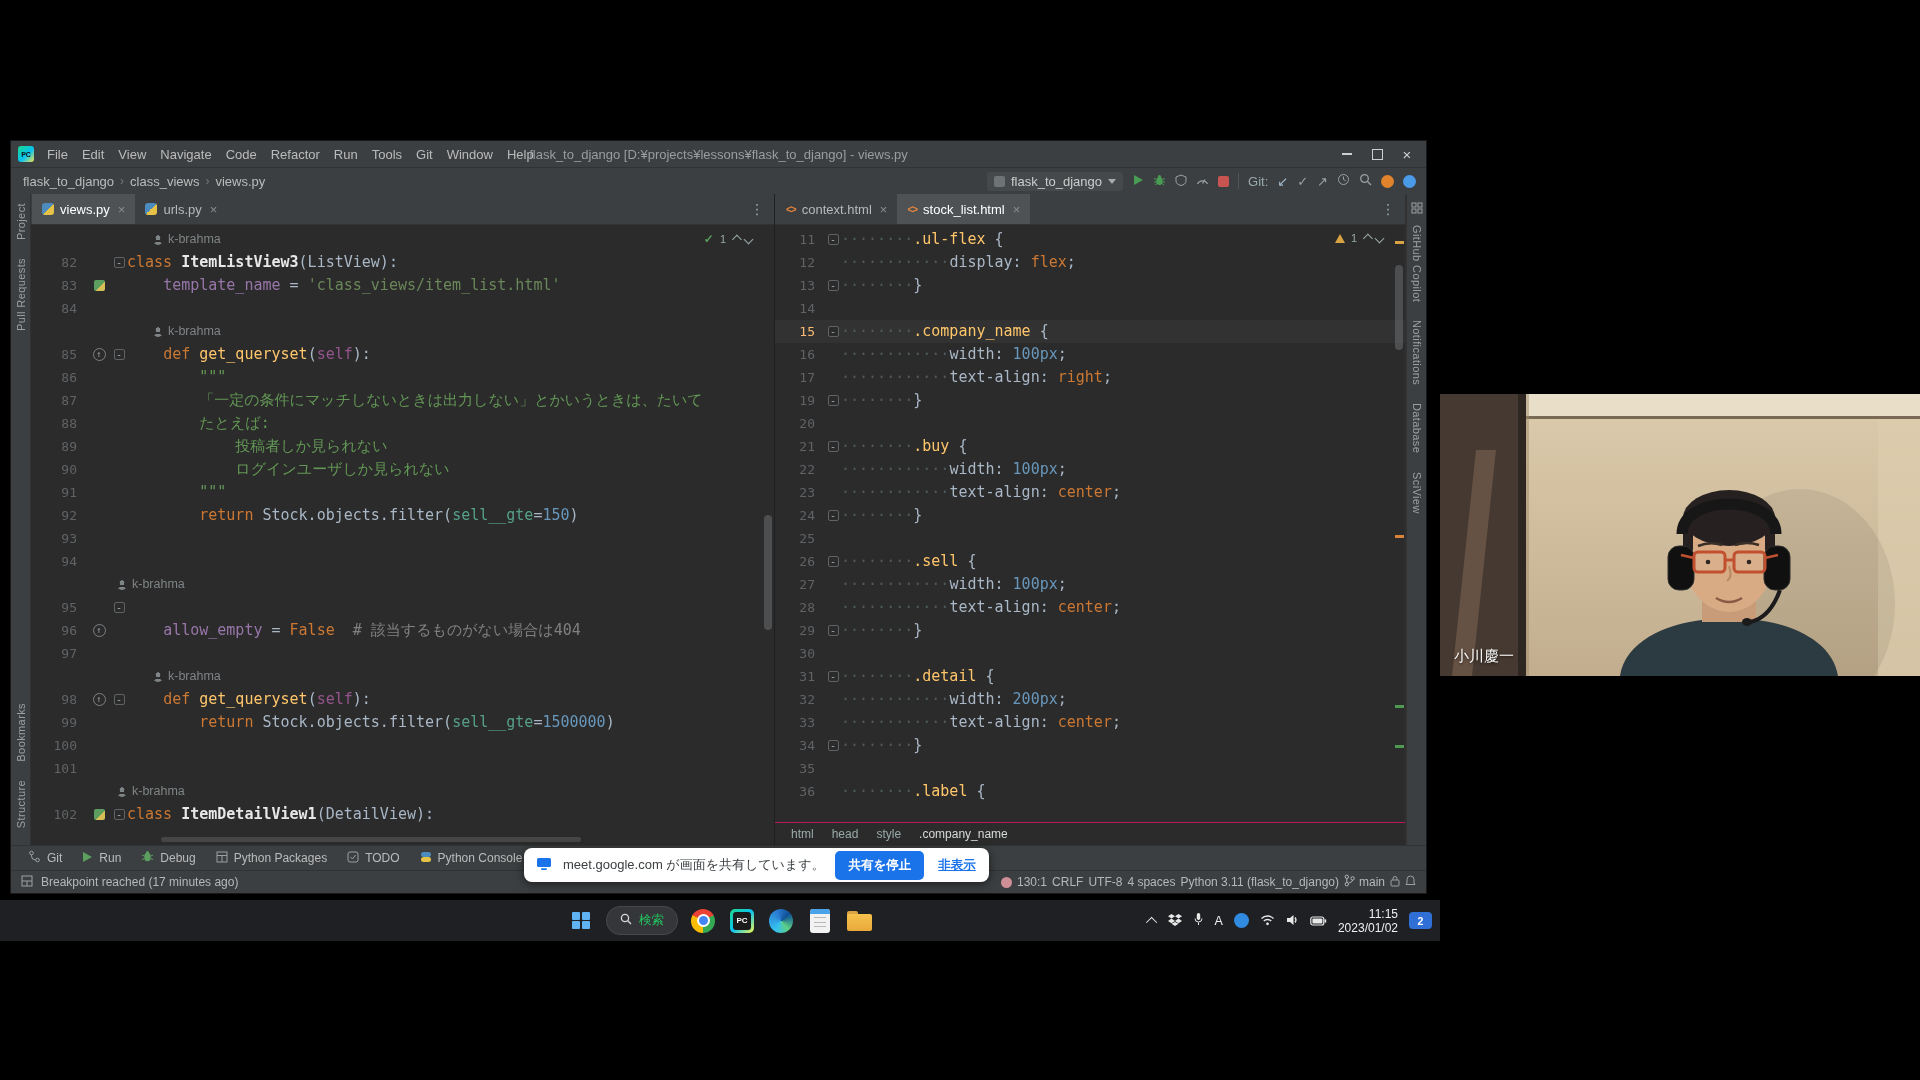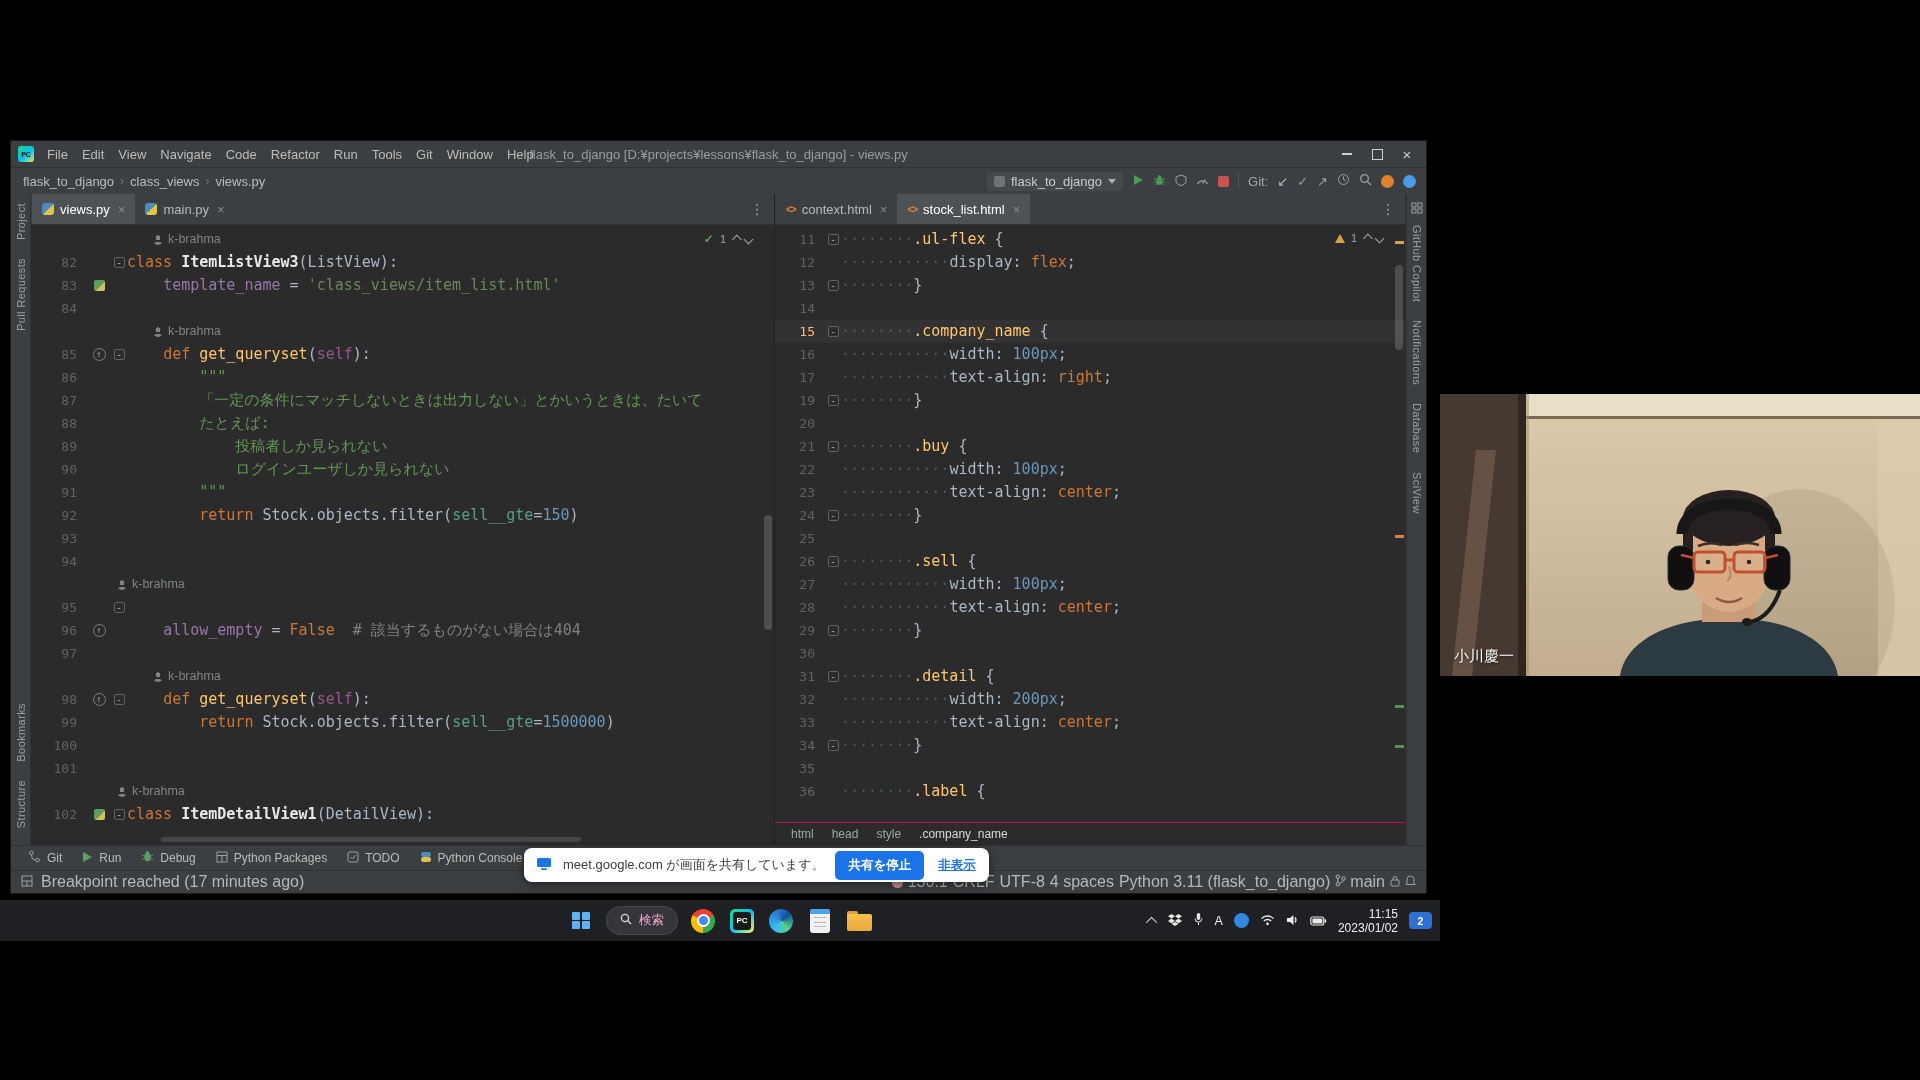--- a/index.html
+++ b/index.html
@@ -101,21 +101,21 @@
   .bcb{position:absolute;left:0;right:0;bottom:0;height:22px;background:#2b2b2b;border-top:1px solid #be185d;
        display:flex;align-items:center;gap:18px;padding-left:16px;font-size:12px;color:#9aa;
        font-family:"Liberation Sans",sans-serif;z-index:6}
   .bcb .lastc{color:#d6d9da}
 
   .toolbar-bottom{height:24px;background:#3c3f41;border-top:1px solid #323232;display:flex;align-items:center;
                   gap:2px;padding:0 8px;flex:0 0 auto;font-size:12px}
   .tbi{display:flex;align-items:center;gap:6px;padding:0 9px;color:#bbb;height:100%}
 
   .statusbar{height:22px;background:#3c3f41;border-top:1px solid #323232;display:flex;align-items:center;
-             padding:0 10px;font-size:16px;color:#b5b8ba;flex:0 0 auto}
+             padding:0 10px;font-size:12px;color:#b5b8ba;flex:0 0 auto}
   .sb-left{display:flex;align-items:center;gap:8px}
   .sb-right{margin-left:auto;display:flex;align-items:center;gap:5px}
   .sb-it{white-space:nowrap}
   .pink-dot{width:11px;height:11px;border-radius:50%;background:#cf8f97}
 
   
   .meetbar{position:absolute;left:524px;top:848px;height:34px;background:#fff;border-radius:8px;
            display:flex;align-items:center;padding:0 10px 0 12px;gap:11px;
            box-shadow:0 2px 10px rgba(0,0,0,.55);z-index:60;font-size:13px;color:#3c4043;white-space:nowrap}
   .meet-stop{background:#1a73e8;color:#fff;border:none;border-radius:5px;padding:6px 13px;
@@ -123,21 +123,21 @@
   .meet-hide{color:#1a73e8;text-decoration:underline;font-size:12.5px;font-weight:bold;padding:0 3px}
 
   
   .taskbar{position:absolute;left:0;top:900px;width:1440px;height:41px;background:#1f2023;z-index:50}
   .tb-center{position:absolute;left:50%;top:0;height:100%;transform:translateX(-50%);
              display:flex;align-items:center;gap:11px}
   .tb-ic{width:28px;height:28px;display:flex;align-items:center;justify-content:center;border-radius:5px}
   .start{display:grid;grid-template-columns:8px 8px;grid-template-rows:8px 8px;gap:1.6px}
   .start span{background:#5fb3f3;border-radius:1px}
   .search{height:27px;background:#35363a;border:1px solid #47484c;border-radius:14px;display:flex;
-          align-items:center;gap:7px;padding:0 13px;color:#f9a8d4;font-size:12.5px}
+          align-items:center;gap:7px;padding:0 13px;color:#22c55e;font-size:12.5px}
   .chrome{width:24px;height:24px;border-radius:50%;position:relative;
           background:conic-gradient(from -60deg,#ea4335 0 120deg,#34a853 120deg 240deg,#fbbc05 240deg 360deg)}
   .chrome:before{content:"";position:absolute;inset:5.5px;background:#fff;border-radius:50%}
   .chrome:after{content:"";position:absolute;inset:7.5px;background:#4285f4;border-radius:50%}
   .pycharm{width:24px;height:24px;border-radius:5px;position:relative;
            background:linear-gradient(135deg,#21d789,#07c3f2 50%,#fcf84a)}
   .pycharm:after{content:"PC";position:absolute;inset:3px;background:#1b1b1b;border-radius:3px;color:#fff;
                  font-size:8px;font-weight:bold;display:flex;align-items:center;justify-content:center}
   .edge{width:24px;height:24px;border-radius:50%;
         background:conic-gradient(from 210deg,#35c1f1,#2b7cd3 35%,#0f5197 55%,#5bd084 80%,#35c1f1)}
@@ -267,21 +267,21 @@
     <div class="pane" id="left-pane">
       <div class="tabs">
         <span id="left-tabs" style="display:flex">
             <div class="tab active">
               <span class="fic-py"></span>
               <span>views.py</span>
               <span class="tab-close">×</span>
             </div>
             <div class="tab">
               <span class="fic-py"></span>
-              <span>main.py</span>
+              <span>urls.py</span>
               <span class="tab-close">×</span>
             </div>
           </span>
         <span class="more">⋮</span>
       </div>
       <div class="editor" id="left-editor">
         <div id="left-lines">
             <div class="crow">
               <span style="width: 86px; flex: 0 0 auto;"></span>
               <span class="inlay" style="margin-left: 36px;">

